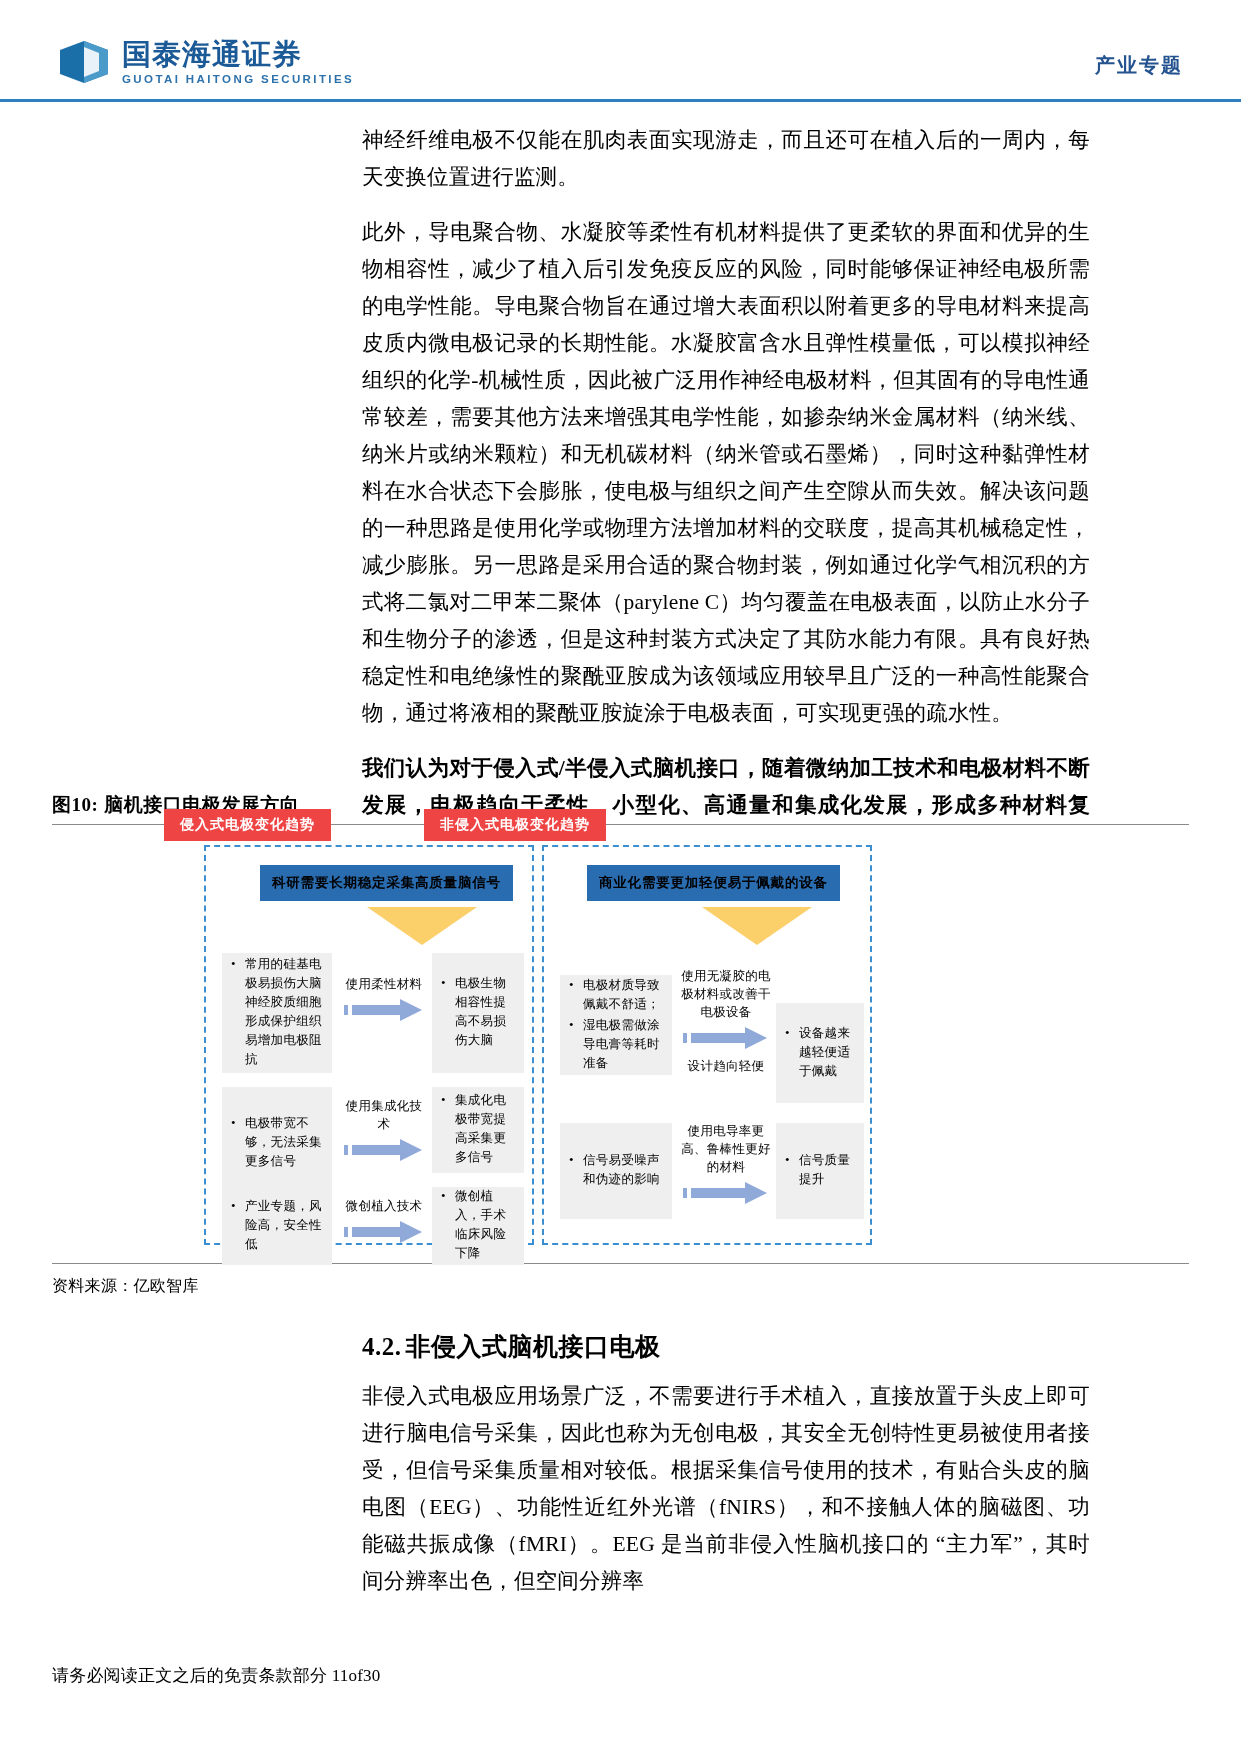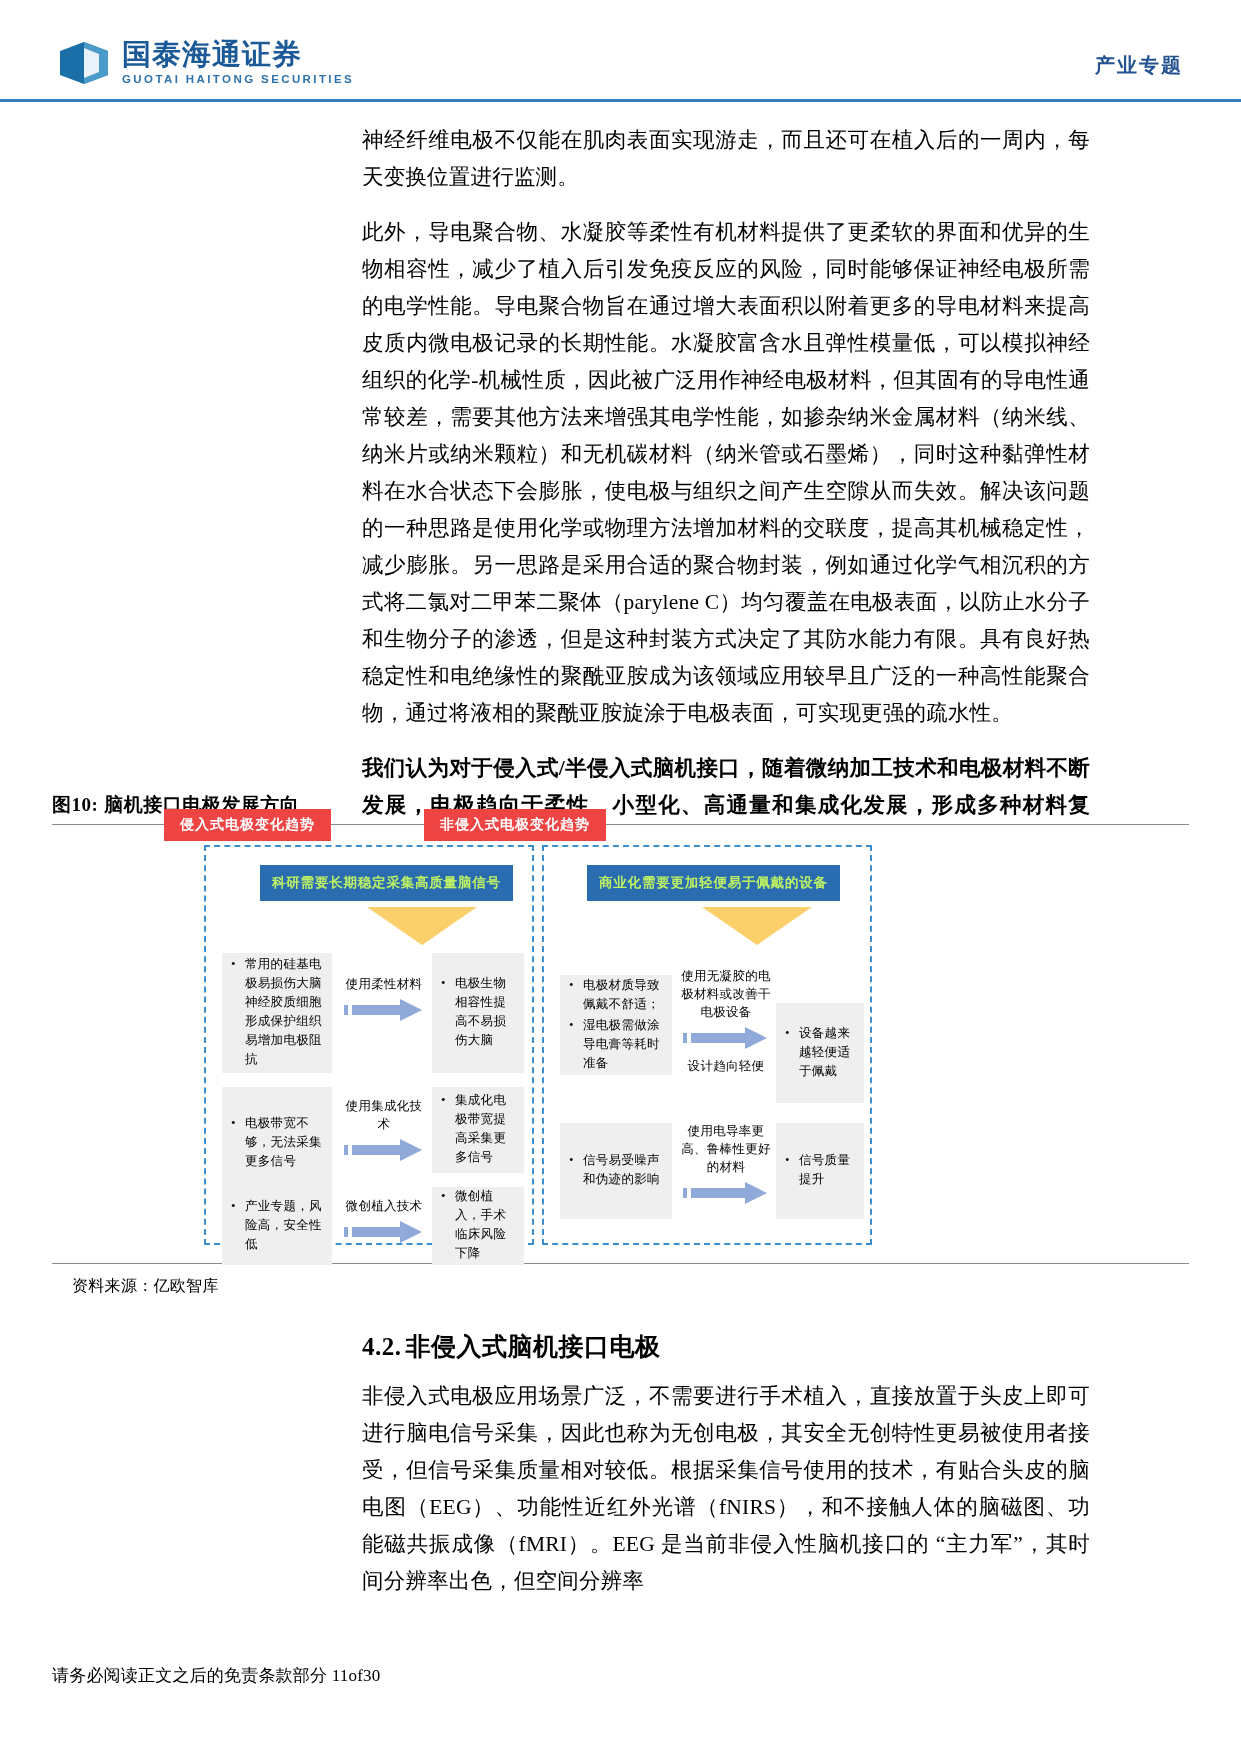--- a/index.html
+++ b/index.html
@@ -22,21 +22,21 @@
   .header {
     position: absolute;
     left: 0; top: 0;
     width: 1241px;
     height: 100px;
   }
   .logo-wrap {
     position: absolute;
     left: 58px; top: 38px;
     display: flex;
-    align-items: center;
+    align-items: flex-start;
   }
   .logo-mark {
     width: 52px; height: 44px;
     position: relative;
     flex: 0 0 auto;
     margin-top: 2px;
   }
   .logo-text-block {
     margin-left: 12px;
   }
@@ -138,21 +138,21 @@
     padding: 7px 16px;
     white-space: nowrap;
     text-align: center;
   }
   .panel-title.left  { left: 112px; }
   .panel-title.right { left: 372px; }
 
   .panel-sub {
     position: absolute;
     background: #2a6cb0;
-    color: #bef264;
+    color: #000000;
     font-size: 13.5px;
     font-weight: bold;
     letter-spacing: 0.8px;
     padding: 9px 12px;
     text-align: center;
     white-space: nowrap;
   }
   .panel-sub.left  { left: 208px; top: 40px; }
   .panel-sub.right { left: 535px; top: 40px; }
 
@@ -217,21 +217,20 @@
     left: 362px; top: 1378px;
     width: 728px;
   }
 
   
   .fig-source {
     position: absolute;
     left: 52px; top: 1276px;
     font-size: 16px;
     letter-spacing: 0.3px;
-    margin-left: 20px;
   }
   .footer {
     position: absolute;
     left: 52px; top: 1664px;
     font-size: 17px;
     letter-spacing: 0.2px;
   }
 </style>
 </head>
 <body>

